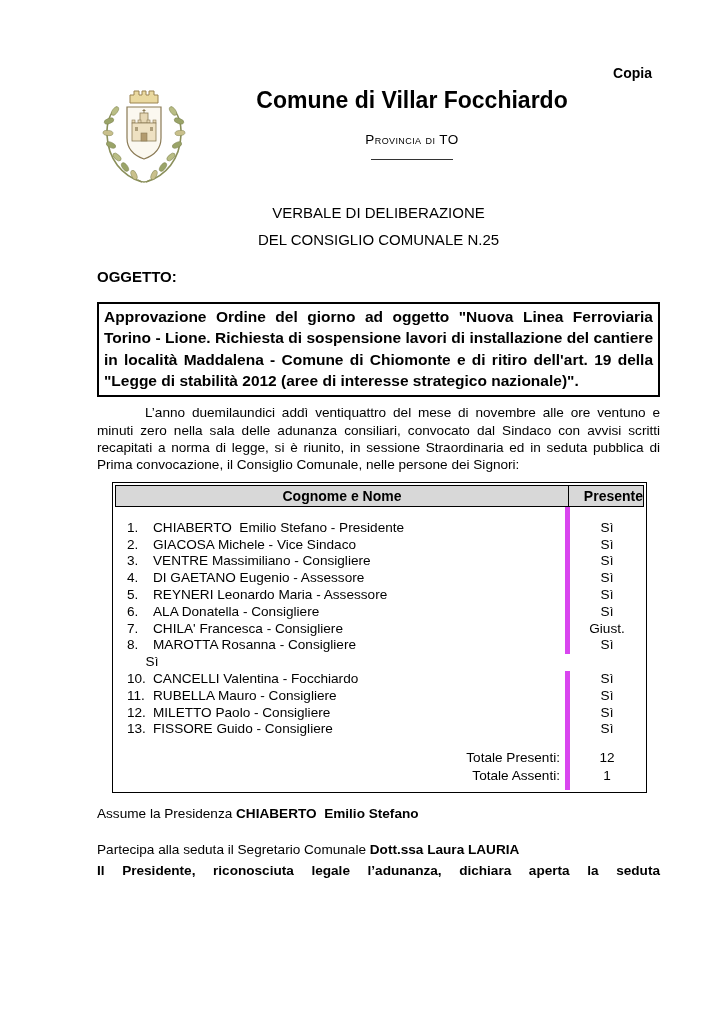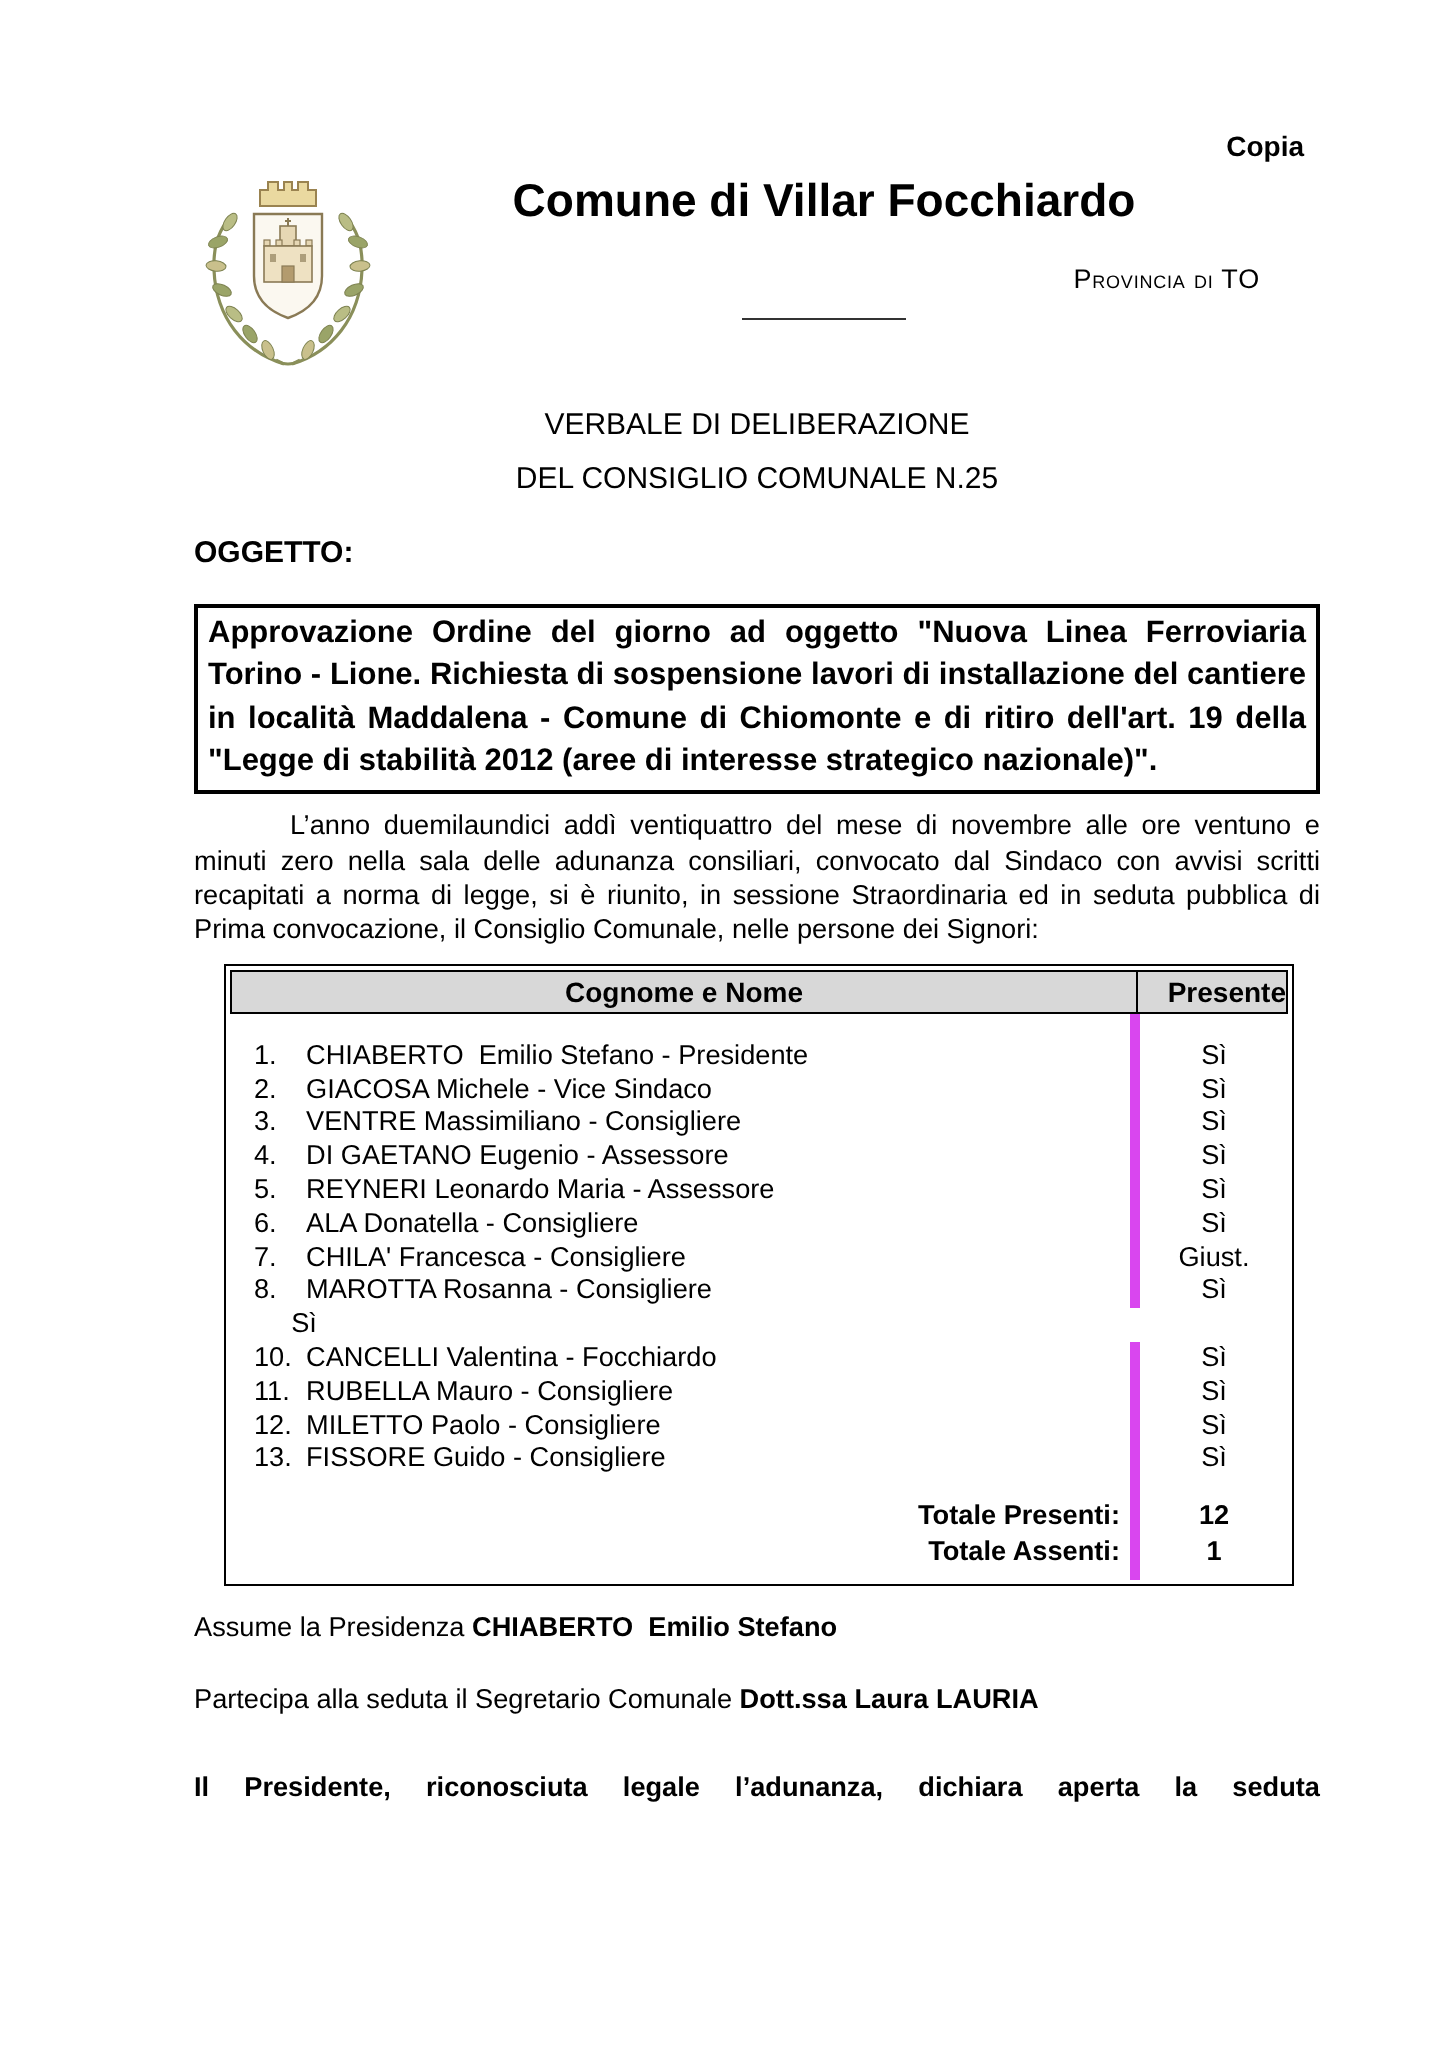--- a/index.html
+++ b/index.html
@@ -10,21 +10,21 @@
     font-family: "Liberation Sans", sans-serif;
   }
   .page { padding: 64px 64px 0 97px; }
 
   .copy-line { text-align: right; font-weight: bold; font-size: 14px; line-height: 18px; padding-right: 8px; }
 
   .header-row { display: flex; margin-top: 1px; }
   .crest { width: 100px; height: 108px; flex: 0 0 auto; margin-left: -3px; }
   .header-center { flex: 1; padding-right: 30px; text-align: center; }
   .muni-title { font-size: 23px; font-weight: bold; margin-top: 4px; }
-  .province { margin-top: 18px; font-size: 13.5px; font-variant: small-caps; letter-spacing: .4px; text-align: right; }
+  .province { margin-top: 18px; font-size: 13.5px; font-variant: small-caps; letter-spacing: .4px; }
   .province-line { width: 82px; border-bottom: 1.5px solid #333; margin: 12px auto 0; }
 
   .verbale { text-align: center; font-weight: normal; font-size: 15px; line-height: 26.5px; margin-top: 9px; }
 
   .oggetto-label { font-weight: bold; font-size: 15px; margin-top: 15px; }
   .oggetto-box { border: 2px solid #000; margin-top: 17px; padding: 2px 5px 4px;
     font-weight: bold; font-size: 15.5px; line-height: 21.3px; text-align: justify; }
 
   .intro { margin-top: 7px; font-size: 13.6px; line-height: 17.4px; text-align: justify; text-indent: 48px; }
 
@@ -32,26 +32,26 @@
   .thead { display: flex; border: 1px solid #000; background: var(--header-bg, #d8d8d8);
     font-weight: bold; font-size: 14px; line-height: 20px; }
   .thead-name { flex: 1; text-align: center; border-right: 1px solid #000; }
   .thead-pres { width: 74px; text-align: right; }
   .trow { display: flex; font-size: 13.6px; line-height: 16.8px; }
   .cell-name { flex: 1; border-right: 5px solid #d946ef; padding-left: 12px; }
   .cell-pres { width: 74px; text-align: center; }
   .rownum { display: inline-block; width: 26px; }
   .keep-spaces { white-space: pre-wrap; }
   .spacer-a { height: 13px; } .spacer-b { height: 11px; } .spacer-c { height: 6px; }
-  .trow.total { line-height: 17.5px; font-weight: bold; }
+  .trow.total { line-height: 17.5px; }
   .trow.total .cell-name { text-align: right; padding-right: 5px; }
 
   .footer-line { font-size: 13.6px; margin-top: 21px; }
   .footer-line.first { margin-top: 13px; }
-  .opening { font-weight: bold; font-size: 13.6px; margin-top: 29px;
+  .opening { font-weight: bold; font-size: 13.6px; margin-top: 6px;
     text-align: justify; text-align-last: justify; }
 </style>
 </head>
 <body>
 
 <div class="page">
 
   <div class="copy-line">Copia</div>
 
   <div class="header-row">

